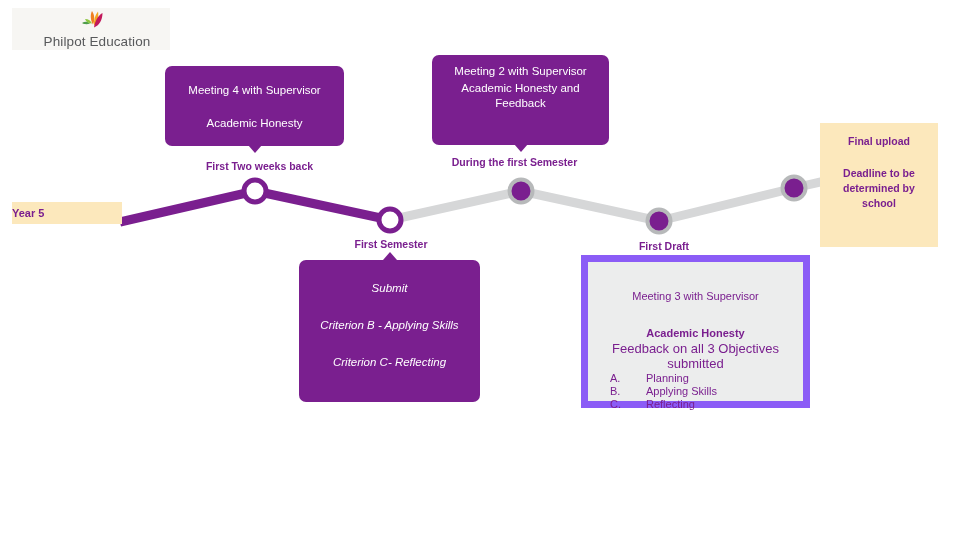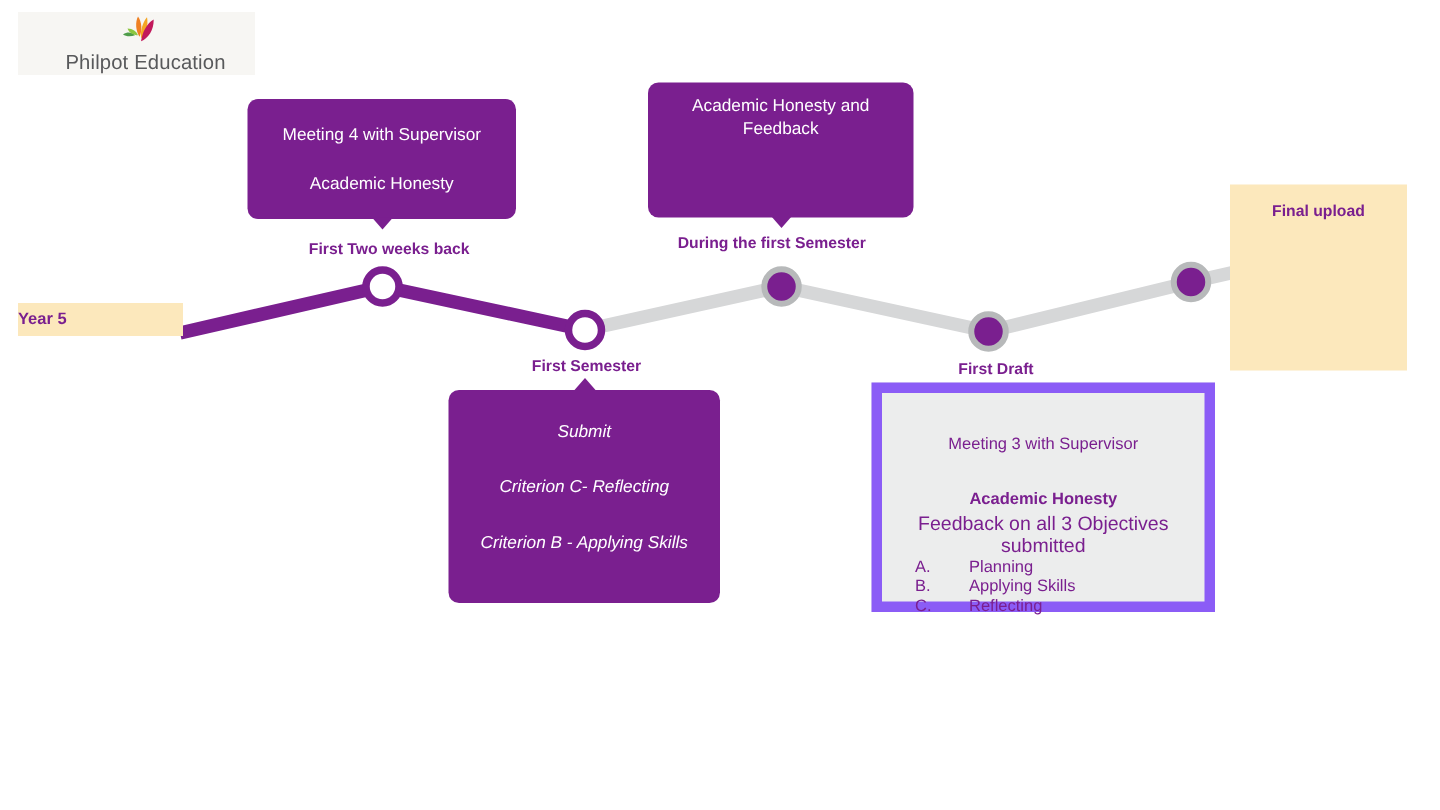--- a/index.html
+++ b/index.html
@@ -252,33 +252,34 @@
 </div>
 
 <div id="meeting1-box" class="callout purple">
   <div class="line">Meeting 4 with  Supervisor</div>
   <div class="line">Academic Honesty</div>
   <span class="tail-down"></span>
 </div>
 <div class="node-caption" id="cap-first-two-weeks">First Two weeks back</div>
 
 <div id="meeting2-box" class="callout purple">
+  <div class="line">Meeting 2  with Supervisor</div>
   <div class="line">Academic Honesty and Feedback</div>
   <span class="tail-down"></span>
 </div>
 <div class="node-caption" id="cap-during-semester">During the first Semester</div>
 
 <div class="node-caption" id="cap-first-semester">First Semester</div>
 <div class="node-caption" id="cap-first-draft">First Draft</div>
 
 <div id="submit-box" class="callout purple">
   <span class="tail-up"></span>
   <div class="line">Submit</div>
+  <div class="line">Criterion B - Applying Skills</div>
   <div class="line">Criterion C- Reflecting</div>
-  <div class="line">Criterion B - Applying Skills</div>
 </div>
 
 <div id="meeting3-box">
   <div id="meeting3-title">Meeting 3 with Supervisor</div>
   <div id="meeting3-subtitle">Academic Honesty</div>
   <div id="meeting3-feedback">Feedback on all 3 Objectives submitted</div>
   <ul id="meeting3-list">
     <li>
       <span class="marker">A.</span>
       <span>Planning</span>
@@ -289,13 +290,14 @@
     </li>
     <li>
       <span class="marker">C.</span>
       <span>Reflecting</span>
     </li>
   </ul>
 </div>
 
 <div id="final-upload-box">
   <div class="line">Final upload</div>
+  <div class="line">Deadline to be determined by school</div>
 </div>
 
 </body></html>

